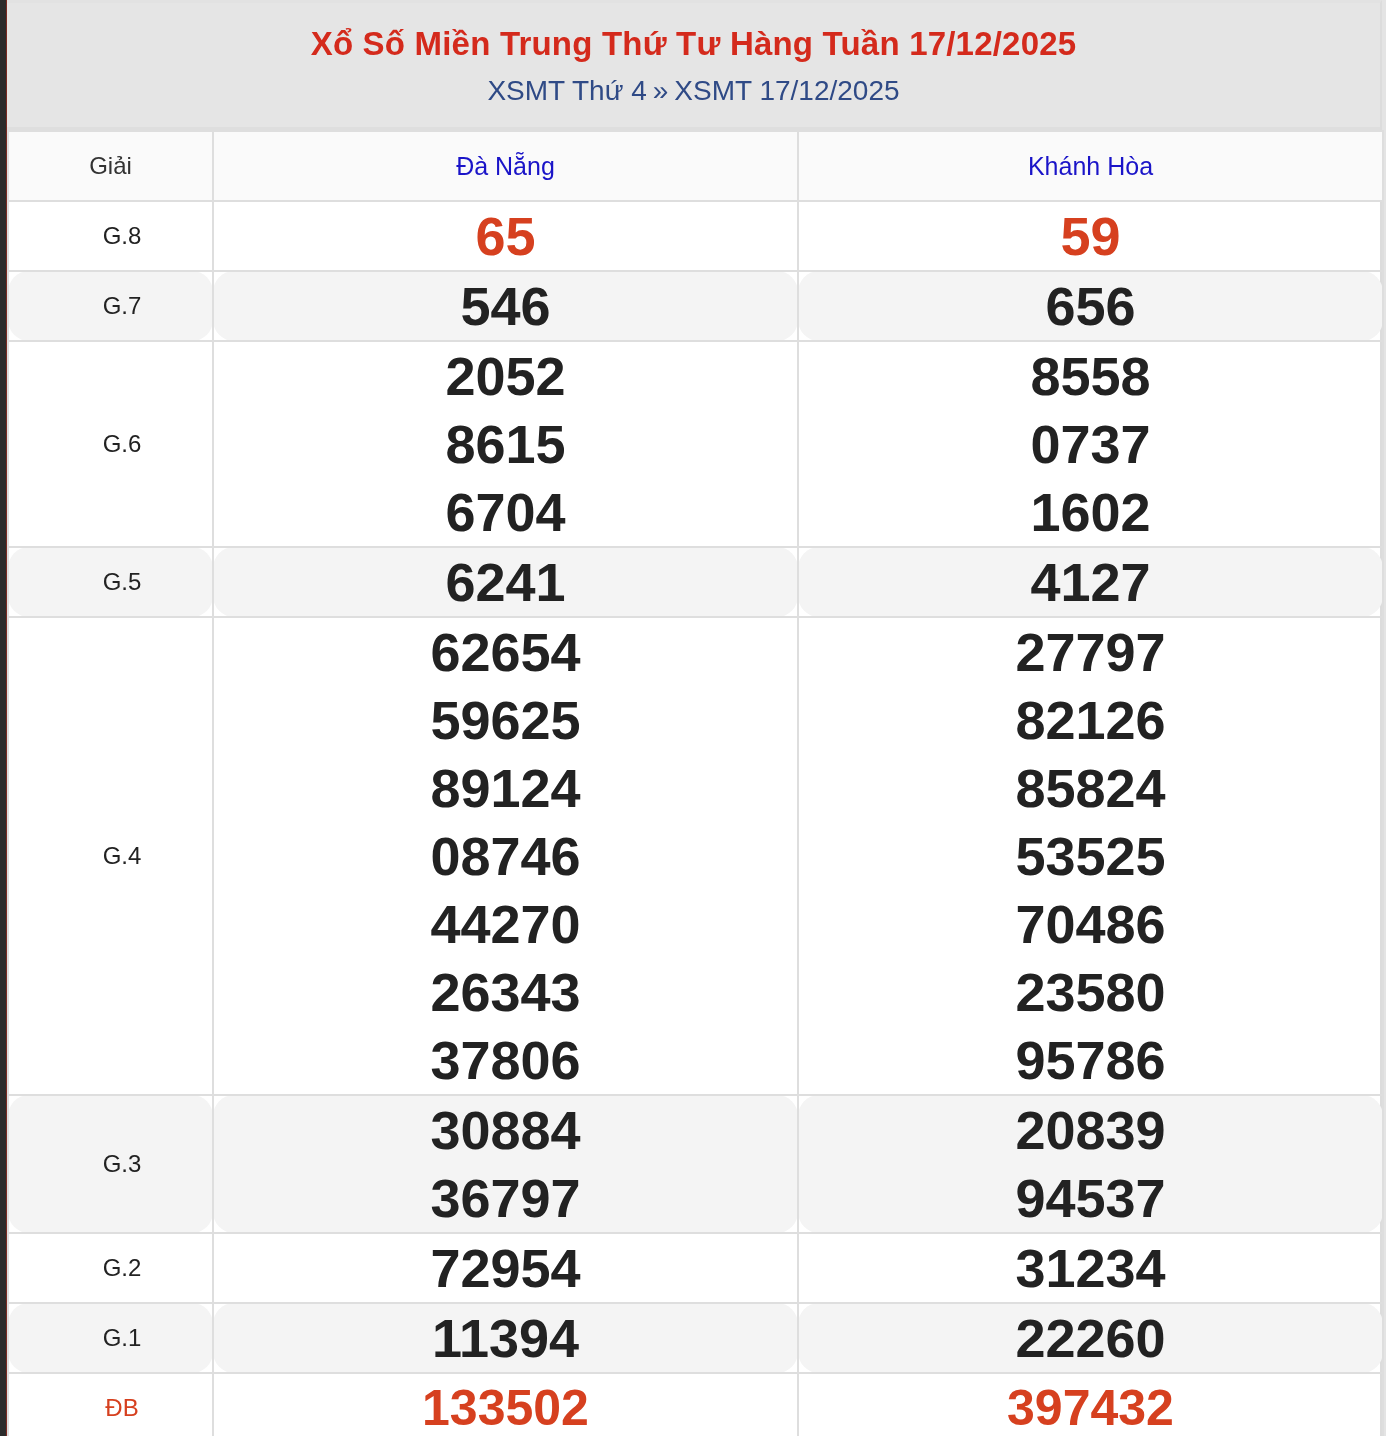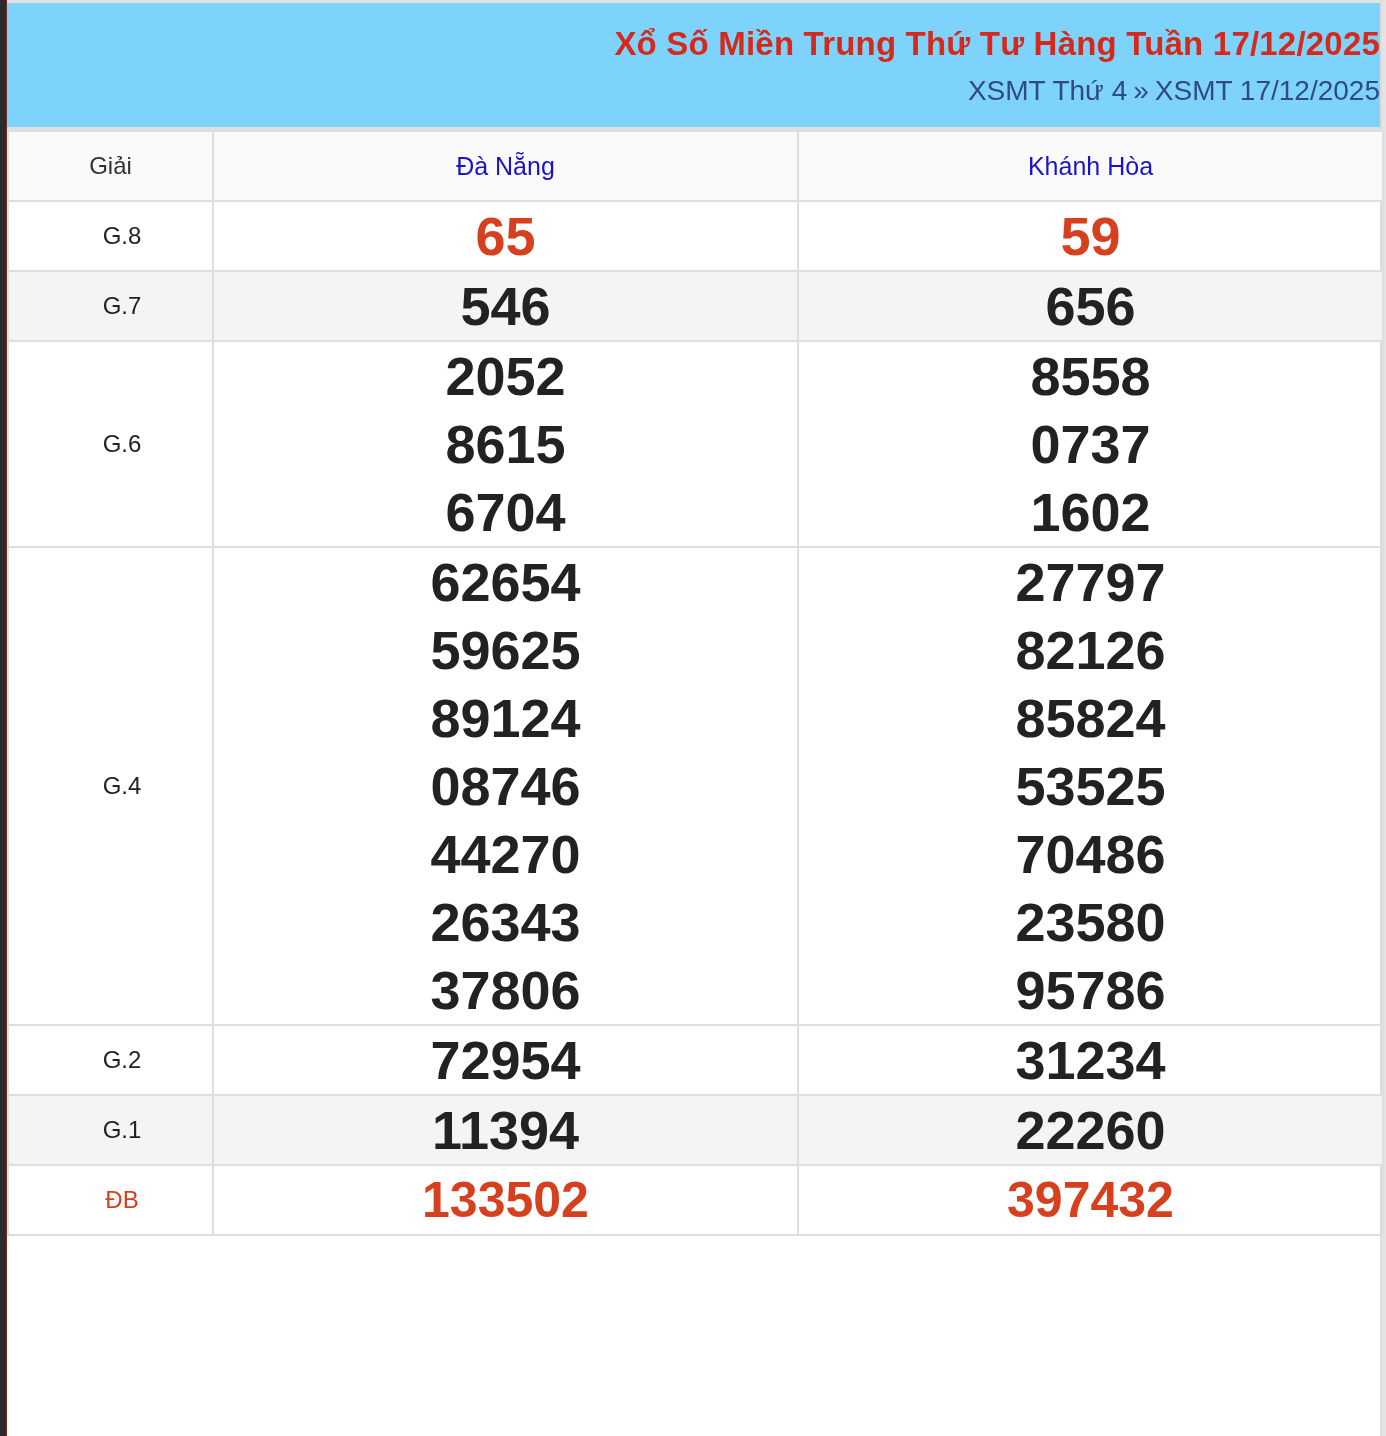--- a/index.html
+++ b/index.html
@@ -24,23 +24,23 @@
       background: #e4e4e4;
     }
     .frame {
       position: absolute; left: 7px; top: 0; width: 1375px; height: 1436px;
       border-top: 3px solid #e2e2e2;
       border-right: 2px solid #dcdcdc;
       box-sizing: border-box;
     }
     .banner {
       height: 127px;
-      background: #7dd3fc;
+      background: #e5e5e5;
       border-bottom: 3px solid #dedede;
-      text-align: right;
+      text-align: center;
       box-sizing: border-box;
     }
     .banner-title {
       display: inline-block;
       margin-top: 22px;
       font-size: 33px;
       font-weight: bold;
       color: #d42a1c;
       letter-spacing: 0.2px;
     }
@@ -66,21 +66,21 @@
     }
     tr.head th {
       height: 68px;
       background: #fafafa;
       font-weight: normal;
     }
     th.prize-head { font-size: 24px; color: #333; }
     th.prov-head { font-size: 25px; font-weight: bold; color: #1a14c8; }
     td.prize { font-size: 24px; color: #222; padding-left: 23px; }
     td.prize.special { color: #d6401f; }
-    tr.alt td { background: #f4f4f4; }
+    tr.alt td { background: #f4f4f4; border-radius: 21px; }
     .num {
       font-size: 54px;
       font-weight: bold;
       color: #222;
       line-height: 68px;
       display: block;
     }
     .num.red { color: #d6401f; }
     .num.special { font-size: 50px; color: #d6401f; }
   </style>
@@ -137,20 +137,29 @@
             <span class="num">2052</span>
             <span class="num">8615</span>
             <span class="num">6704</span>
           </td>
           <td>
             <span class="num">8558</span>
             <span class="num">0737</span>
             <span class="num">1602</span>
           </td>
         </tr>
+        <tr class="alt">
+          <td class="prize">G.5</td>
+          <td>
+            <span class="num">6241</span>
+          </td>
+          <td>
+            <span class="num">4127</span>
+          </td>
+        </tr>
         <tr>
           <td class="prize">G.4</td>
           <td>
             <span class="num">62654</span>
             <span class="num">59625</span>
             <span class="num">89124</span>
             <span class="num">08746</span>
             <span class="num">44270</span>
             <span class="num">26343</span>
             <span class="num">37806</span>
@@ -158,20 +167,31 @@
           <td>
             <span class="num">27797</span>
             <span class="num">82126</span>
             <span class="num">85824</span>
             <span class="num">53525</span>
             <span class="num">70486</span>
             <span class="num">23580</span>
             <span class="num">95786</span>
           </td>
         </tr>
+        <tr class="alt">
+          <td class="prize">G.3</td>
+          <td>
+            <span class="num">30884</span>
+            <span class="num">36797</span>
+          </td>
+          <td>
+            <span class="num">20839</span>
+            <span class="num">94537</span>
+          </td>
+        </tr>
         <tr>
           <td class="prize">G.2</td>
           <td>
             <span class="num">72954</span>
           </td>
           <td>
             <span class="num">31234</span>
           </td>
         </tr>
         <tr class="alt">

